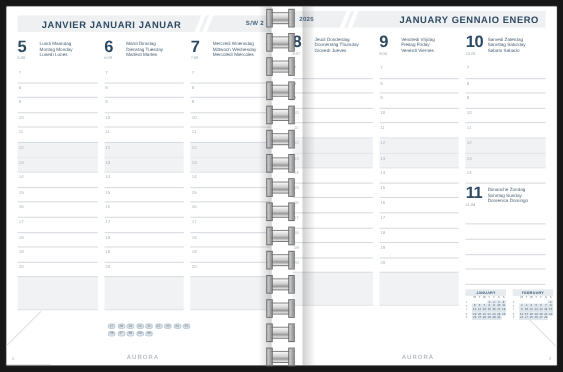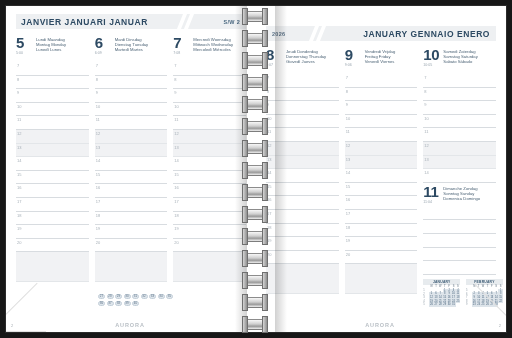--- a/index.html
+++ b/index.html
@@ -23,21 +23,21 @@
     display: flex;
     box-shadow: 0 0 0 1px #2b2b2b;
   }
   .page {
     position: relative;
     height: 100%;
     background: #ffffff;
     overflow: hidden;
   }
   .page-left  { width: 248px; padding: 8px 8px 0 10px; }
-  .page-right { width: 252px; padding: 20px 10px 0 12px; }
+  .page-right { width: 252px; padding: 4px 10px 0 12px; }
 
   
   .corner-fold {
     position: absolute; bottom: 0; width: 40px; height: 40px;
     pointer-events: none;
   }
   .corner-fold.left  { left: 0;  border-bottom: 1px solid #e2e2e2; }
   .corner-fold.left::after {
     content:""; position:absolute; left:-8px; bottom:8px;
     width: 56px; height:1px; background:#e0e0e0;
@@ -93,21 +93,21 @@
     align-items: center;
     margin-bottom: 7px;
   }
   .banner-title {
     font-size: 8.5px;
     font-weight: bold;
     letter-spacing: .55px;
     color: #2d4a63;
     white-space: nowrap;
   }
-  .banner-left .banner-title { margin-left: 5px; }
+  .banner-left .banner-title { margin-left: 22px; }
   .banner-right { justify-content: flex-end; }
   .banner-right .banner-title { margin-right: 6px; }
   .banner-year {
     font-size: 5.5px; color: #5c7287; font-weight: bold;
     margin-left: 6px; letter-spacing: .3px;
   }
   .slashes {
     position: absolute; top: 0; height: 15px; width: 26px;
     display: flex; gap: 3px; align-items: center;
   }

